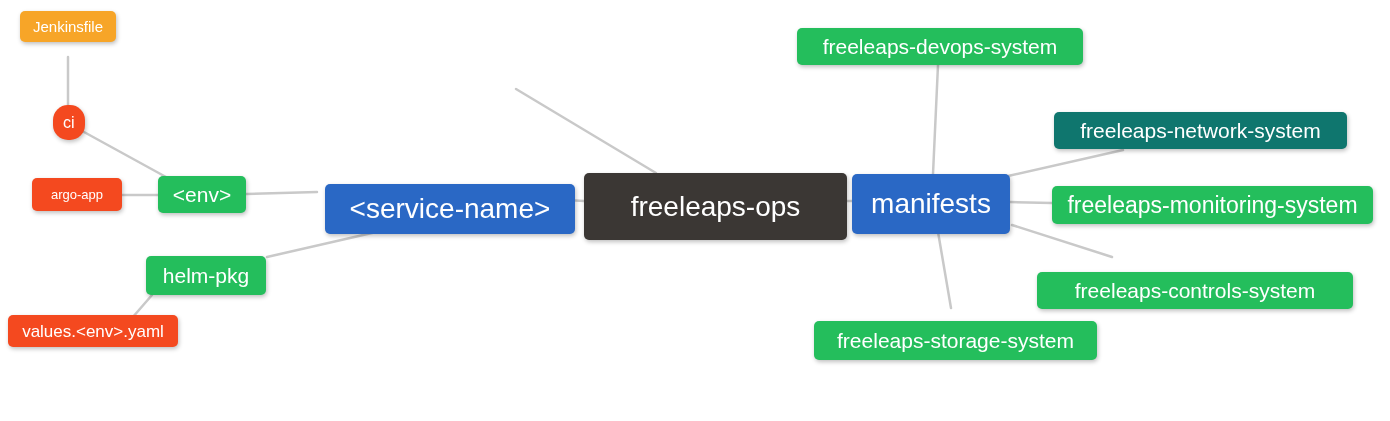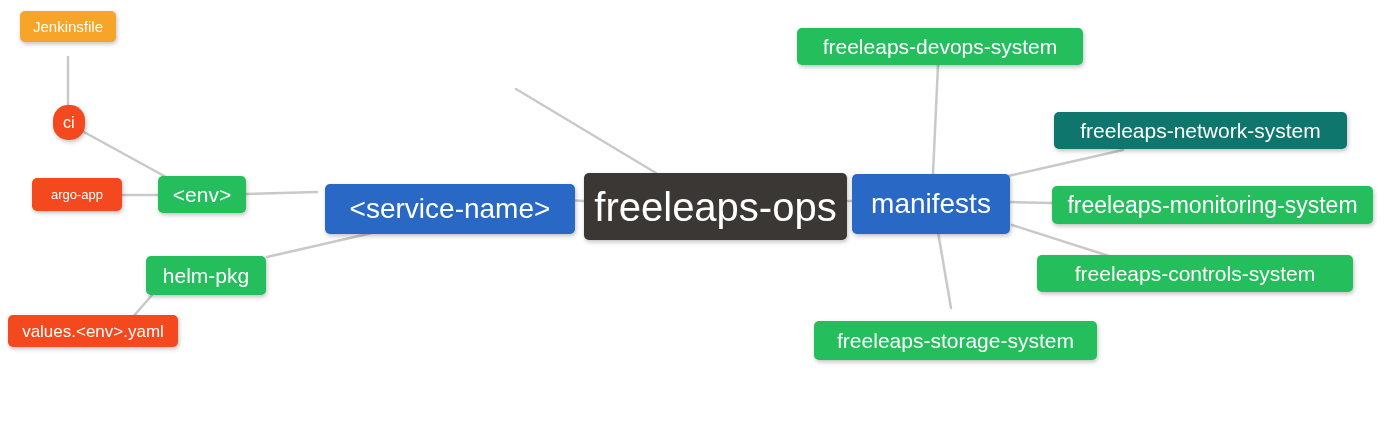--- a/index.html
+++ b/index.html
@@ -60,20 +60,20 @@
       <line x1="937" y1="226" x2="951" y2="308" stroke="#C9C9C9" stroke-width="2.5" stroke-linecap="round"></line>
     </svg>
 
 <div class="node" style="left: 20px; top: 11px; min-width: 96px; height: 31px; font-size: 15px; background: rgb(247, 165, 40); color: rgb(255, 255, 255);">Jenkinsfile</div>
     <div class="node" style="left: 53px; top: 105px; min-width: 31px; height: 35px; font-size: 16px; background: rgb(244, 73, 31); color: rgb(255, 255, 255); border-radius: 15px;">ci</div>
     <div class="node" style="left: 32px; top: 178px; min-width: 90px; height: 33px; font-size: 13px; background: rgb(244, 73, 31); color: rgb(255, 255, 255);">argo-app</div>
     <div class="node" style="left: 158px; top: 176px; min-width: 88px; height: 37px; font-size: 21px; background: rgb(36, 190, 92); color: rgb(255, 255, 255);">&lt;env&gt;</div>
     <div class="node" style="left: 146px; top: 256px; min-width: 120px; height: 39px; font-size: 21px; background: rgb(36, 190, 92); color: rgb(255, 255, 255);">helm-pkg</div>
     <div class="node" style="left: 8px; top: 315px; min-width: 170px; height: 32px; font-size: 17px; background: rgb(244, 73, 31); color: rgb(255, 255, 255);">values.&lt;env&gt;.yaml</div>
     <div class="node" style="left: 317px; top: 184px; min-width: 250px; height: 50px; font-size: 28px; background: rgb(42, 104, 197); color: rgb(255, 255, 255); margin-left: 8px;">&lt;service-name&gt;</div>
-    <div class="node" style="left: 584px; top: 173px; min-width: 263px; height: 67px; font-size: 40px; background: rgb(59, 55, 52); color: rgb(255, 255, 255);">freeleaps-ops</div>
+    <div class="node" style="left: 584px; top: 173px; min-width: 263px; height: 67px; font-size: 28px; background: rgb(59, 55, 52); color: rgb(255, 255, 255);">freeleaps-ops</div>
     <div class="node" style="left: 852px; top: 174px; min-width: 158px; height: 60px; font-size: 28px; background: rgb(42, 104, 197); color: rgb(255, 255, 255);">manifests</div>
     <div class="node" style="left: 797px; top: 28px; min-width: 286px; height: 37px; font-size: 21px; background: rgb(36, 190, 92); color: rgb(255, 255, 255);">freeleaps-devops-system</div>
     <div class="node" style="left: 1054px; top: 112px; min-width: 293px; height: 37px; font-size: 21px; background: #0f766e; color: rgb(255, 255, 255);">freeleaps-network-system</div>
     <div class="node" style="left: 1052px; top: 186px; min-width: 321px; height: 38px; font-size: 23px; background: rgb(36, 190, 92); color: rgb(255, 255, 255);">freeleaps-monitoring-system</div>
-    <div class="node" style="left: 1037px; top: 255px; min-width: 316px; height: 37px; font-size: 21px; background: rgb(36, 190, 92); color: rgb(255, 255, 255);">freeleaps-controls-system</div>
+    <div class="node" style="left: 1037px; top: 272px; min-width: 316px; height: 37px; font-size: 21px; background: rgb(36, 190, 92); color: rgb(255, 255, 255);">freeleaps-controls-system</div>
     <div class="node" style="left: 814px; top: 308px; min-width: 283px; height: 39px; font-size: 21px; background: rgb(36, 190, 92); color: rgb(255, 255, 255); margin-top: 13px;">freeleaps-storage-system</div>
   </div>
 
 </body></html>

